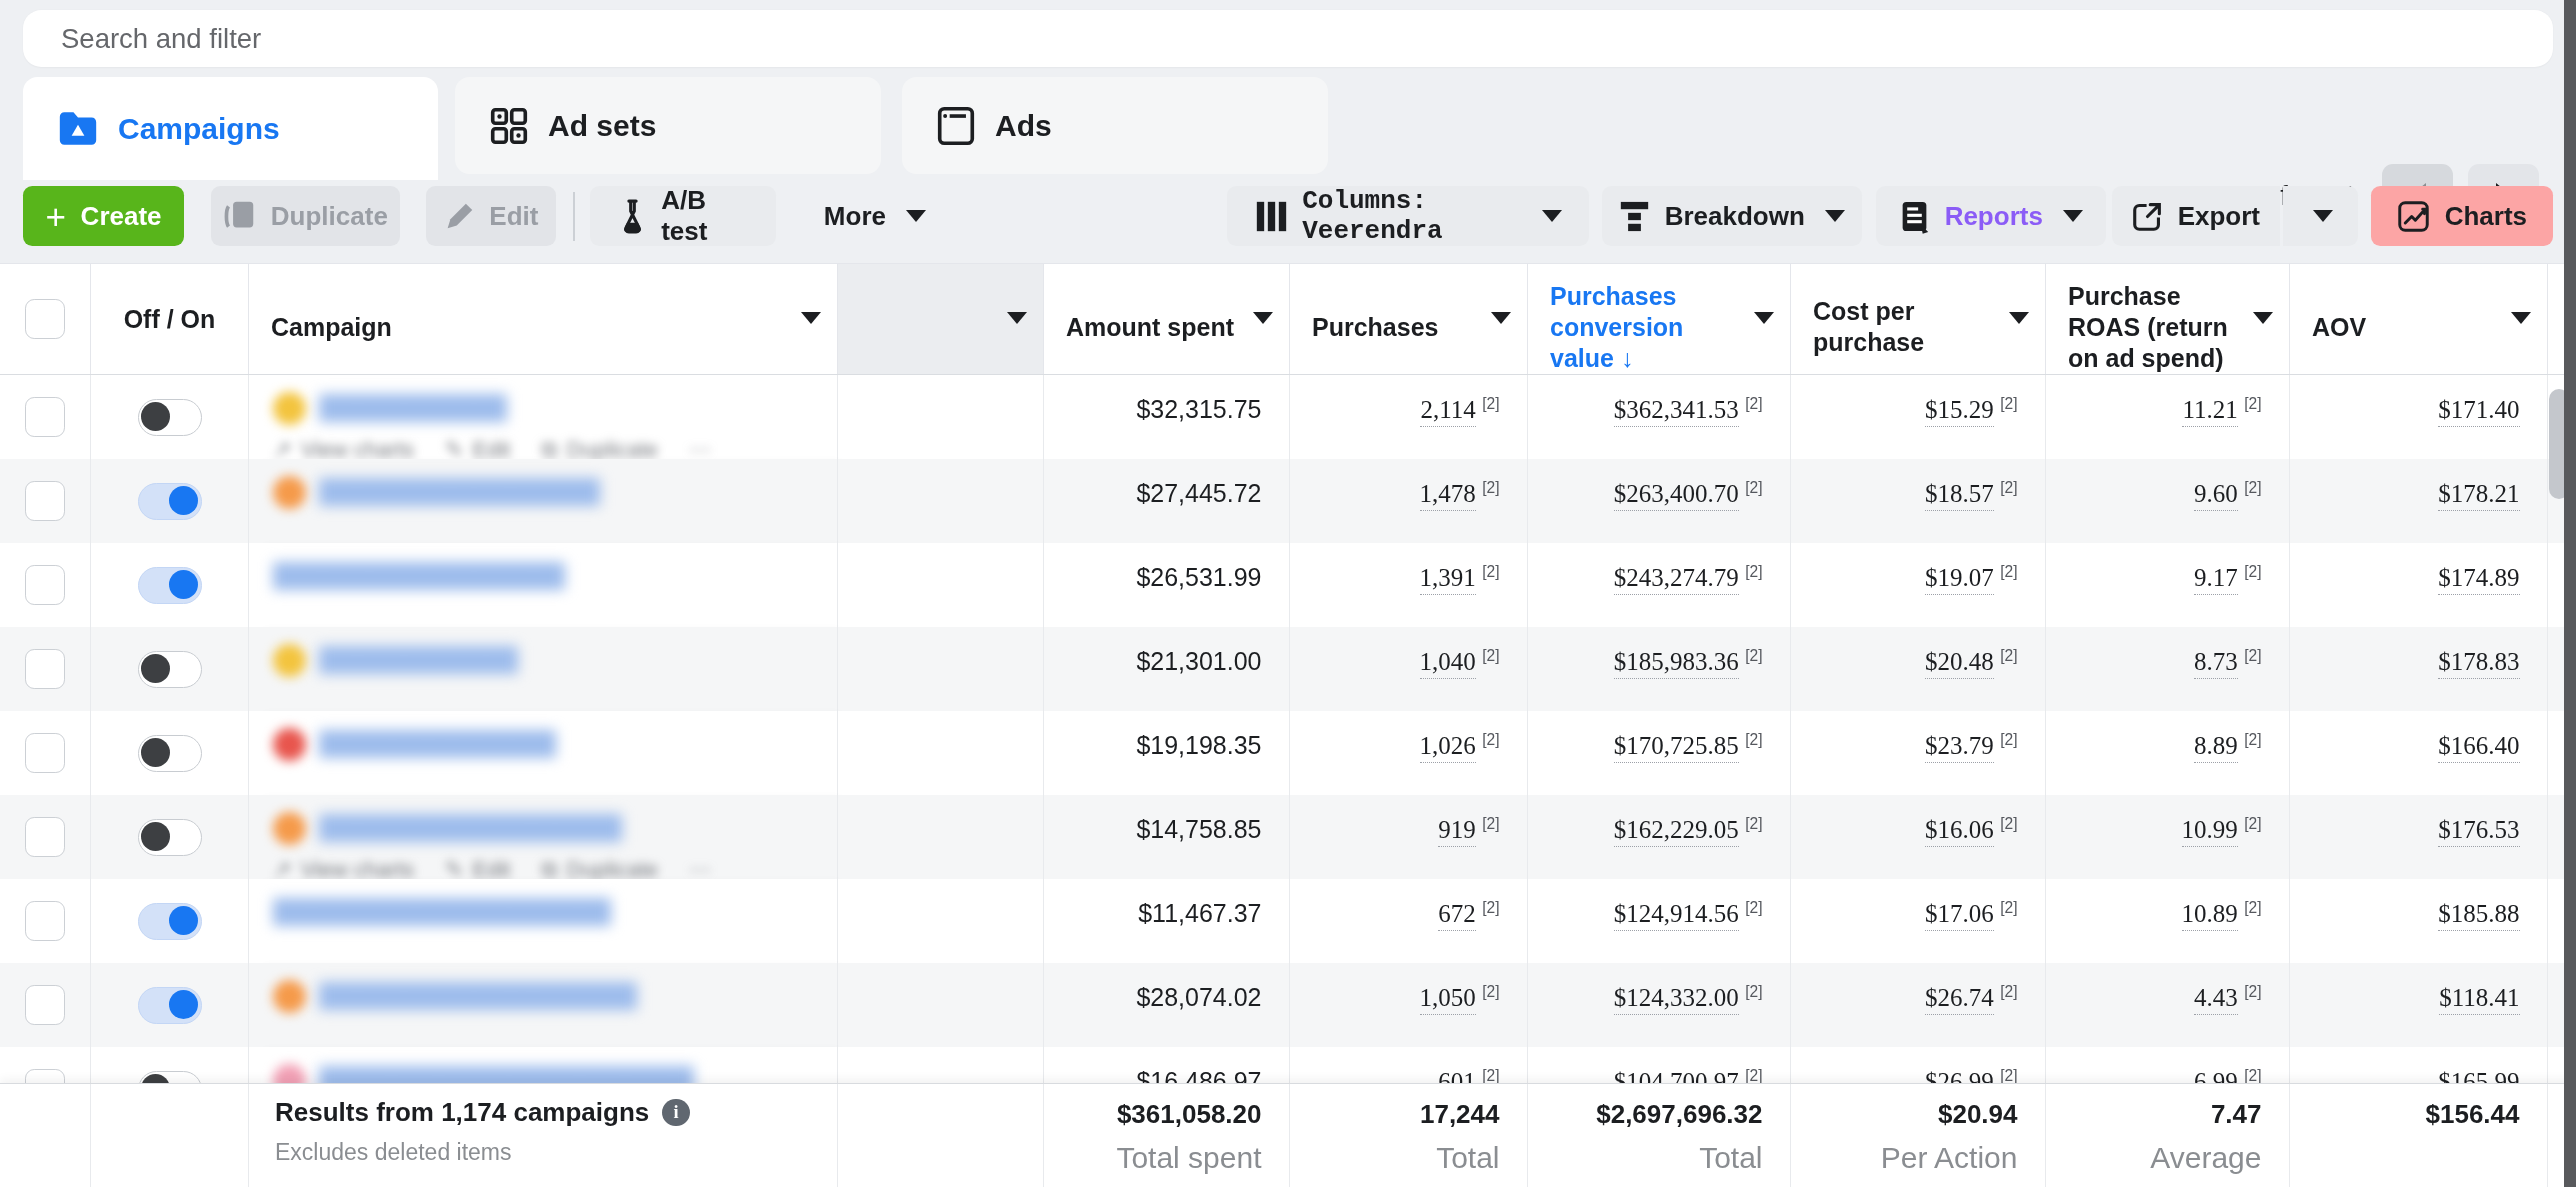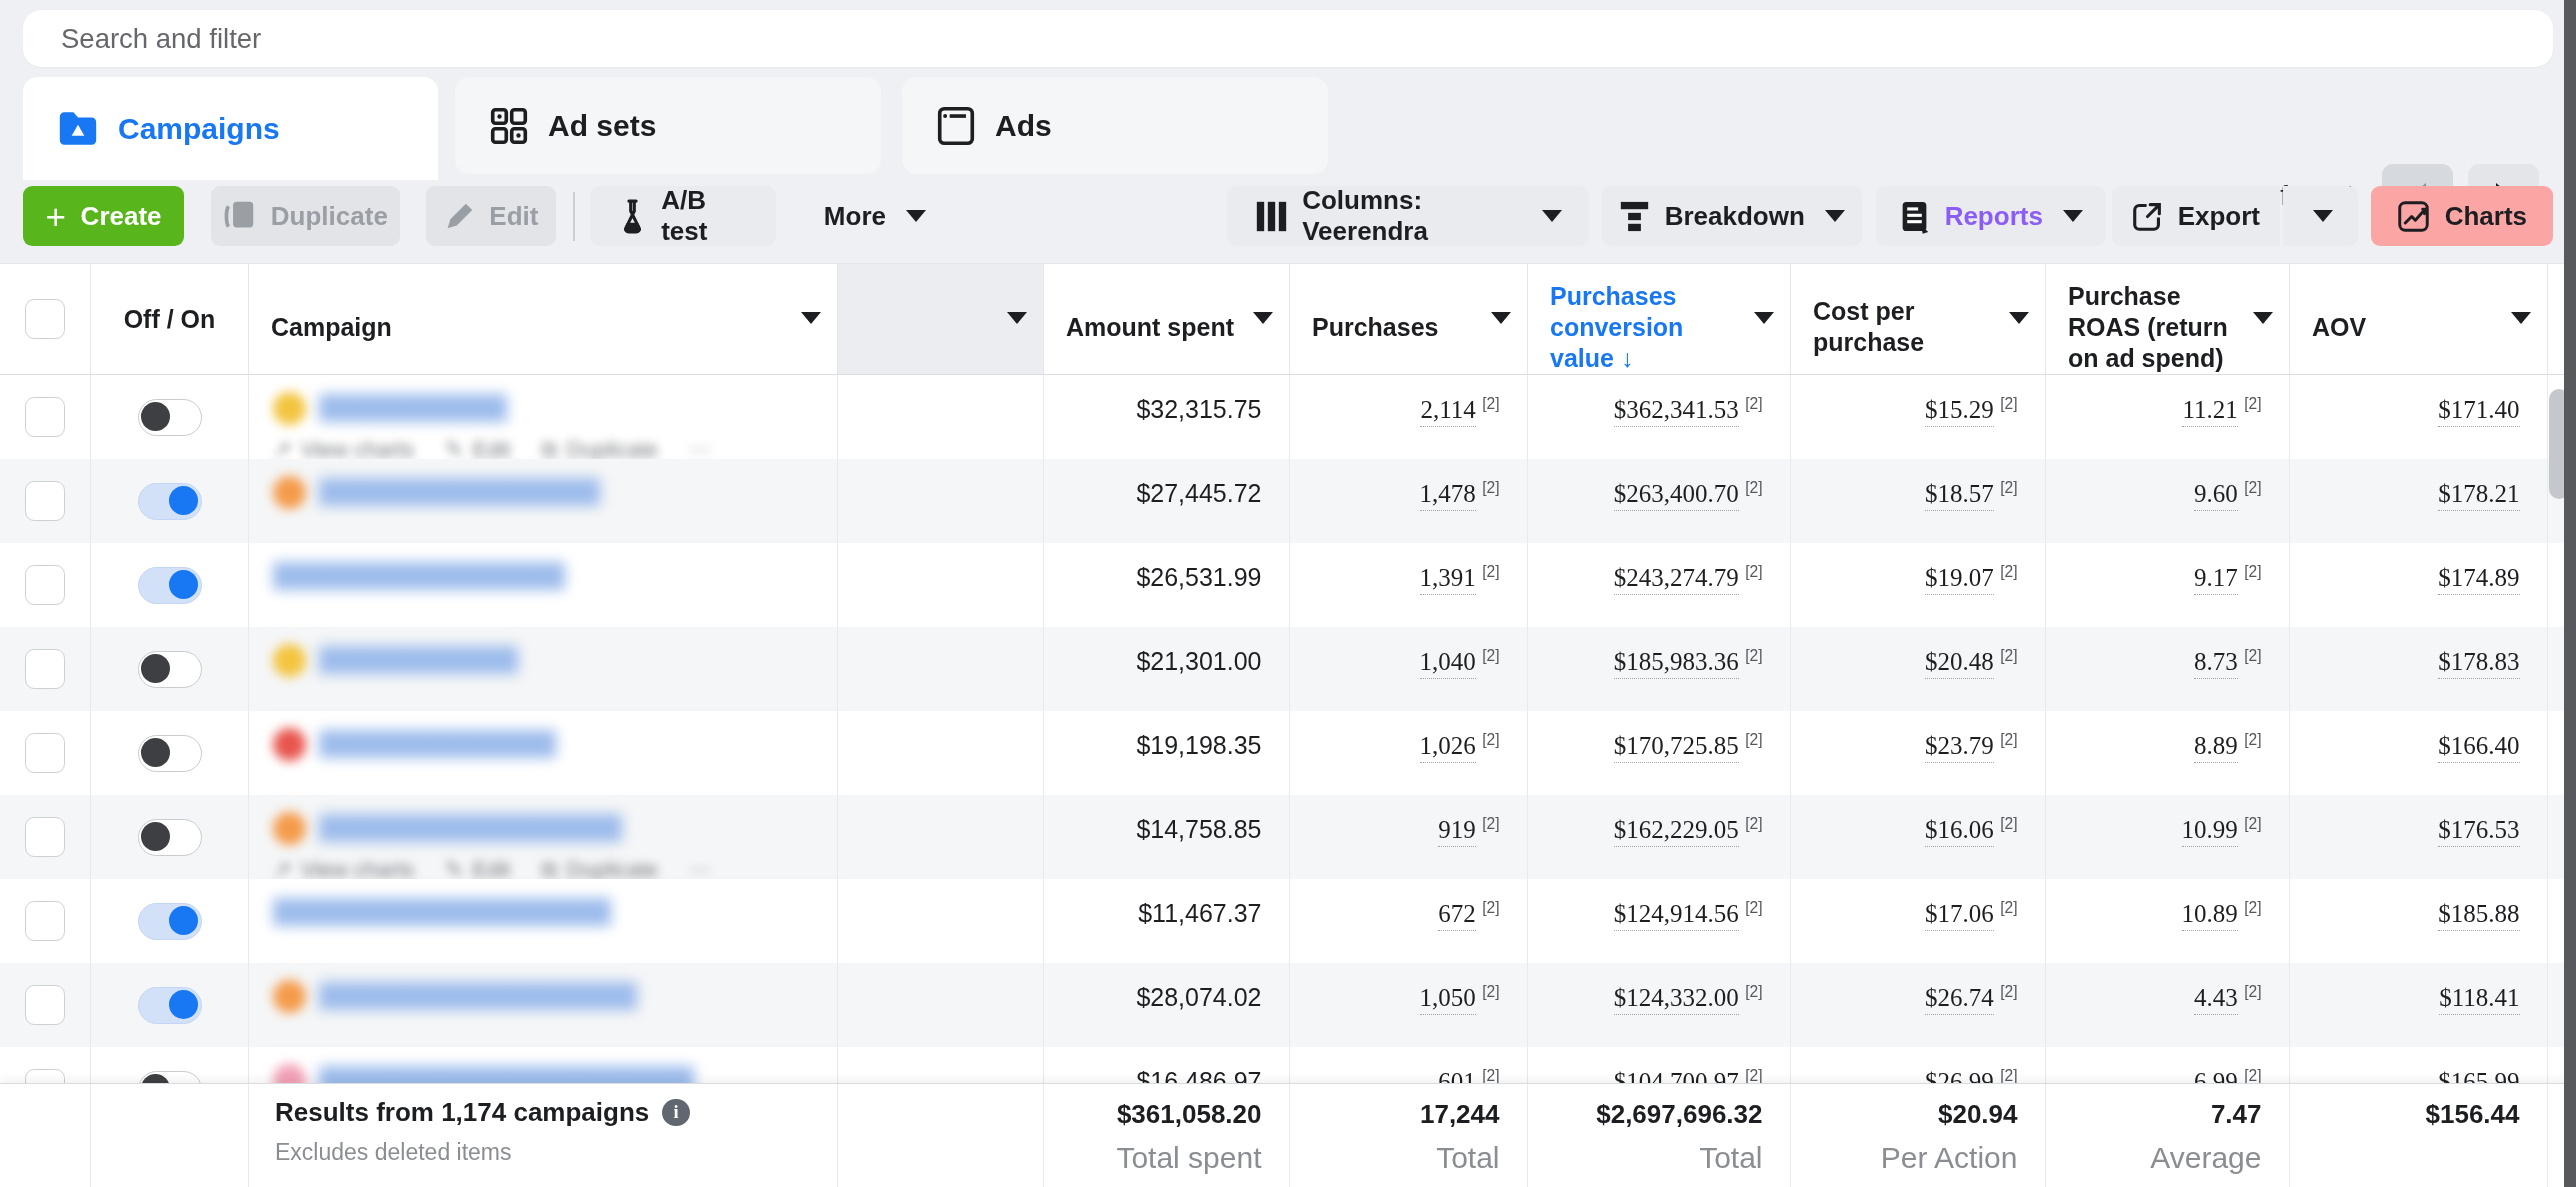--- a/index.html
+++ b/index.html
@@ -37,21 +37,21 @@
          gap:14.7px; font-size:26px; font-weight:bold; padding:0 27.5px; }
   .btn .caret { width:0; height:0; border-left:10px solid transparent; border-right:10px solid transparent;
                 border-top:12px solid #1c1e21; margin-left:5.5px; }
   .btn-create { position:absolute; left:23px; width:161px; background:#58b51b; color:#fff; }
   .btn-create .plus { font-size:35px; font-weight:normal; line-height:1; }
   .btn-duplicate { position:absolute; left:211px; width:189px; background:#e2e4e8; color:#9a9ea5; }
   .btn-edit { position:absolute; left:426px; width:130px; background:#e2e4e8; color:#9a9ea5; }
   .tb-divider { position:absolute; left:573px; top:5.5px; width:1.8px; height:49px; background:#ccd0d5; }
   .btn-abtest { position:absolute; left:590px; width:186px; background:#e9ebee; color:#1c1e21; }
   .btn-more { position:absolute; left:817px; width:116px; background:transparent; color:#1c1e21; }
-  .btn-columns { position:absolute; left:1227px; width:362px; background:#e9ebee; color:#1c1e21; }
+  .btn-columns { position:absolute; left:1227px; width:362px; background:#e9ebee; color:#1c1e21;font-family:Liberation Mono, monospace; }
   .btn-breakdown { position:absolute; left:1602px; width:260px; background:#e9ebee; color:#1c1e21; }
   .btn-reports { position:absolute; left:1876px; width:230px; background:#e9ebee; color:#8b5cf6; }
   .btn-export { position:absolute; left:2112px; width:168px; background:#e9ebee; color:#1c1e21; border-radius:9.2px 0 0 9.2px; }
   .btn-export-caret { position:absolute; left:2283px; width:75px; background:#e9ebee; color:#1c1e21; border-radius:0 9.2px 9.2px 0; }
   .btn-charts { position:absolute; left:2371px; width:182px; background:#fca5a5; color:#1c1e21;align-items:center; }
   .icon { display:inline-flex; }
 
   
   .table { position:absolute; left:0; top:263px; width:2576px; height:924px; background:#fff; }
   .grid { display:grid; grid-template-columns:91px 158px 589px 206px 246px 238px 263px 255px 244px 258px 27.5px; }

